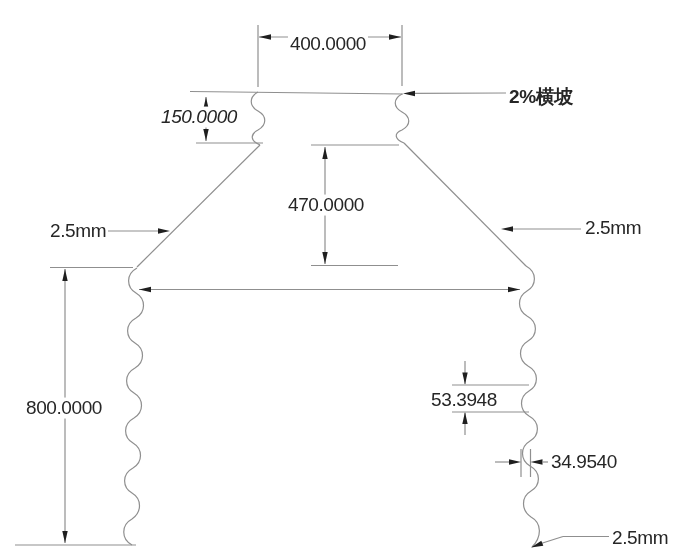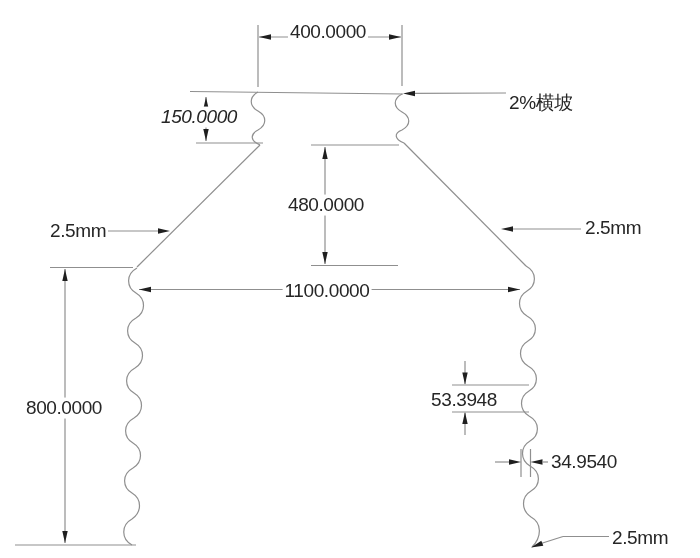--- a/index.html
+++ b/index.html
@@ -118,34 +118,33 @@
       <polygon points="501,229 513,226.3 513,231.7"></polygon>
     </g>
 
     <g>
       <line x1="541" y1="543.5" x2="563" y2="536.5"></line>
       <line x1="563" y1="536.5" x2="609" y2="536.5"></line>
       <polygon points="531,547.5 543.3,545.7 541.3,540.7"></polygon>
     </g>
   </svg>
 
-  <div class="lbl center" style="left:328px;top:32px;">400.0000</div>
+  <div class="lbl center" style="left:328px;top:44px;">400.0000</div>
 
   <div class="lbl center" style="left:199px;top:117px;font-style:italic;">150.0000</div>
 
-  <div class="lbl center" style="left:326px;top:205px;">480.0000</div>
+  <div class="lbl center" style="left:326px;top:205px;">470.0000</div>
 
-  <div class="lbl center" style="left:327px;top:291px;">1100.0000</div>
 
   <div class="lbl center" style="left:64px;top:408px;">800.0000</div>
 
   <div class="lbl center" style="left:464px;top:400px;">53.3948</div>
 
   <div class="lbl left" style="left:549px;top:462px;">34.9540</div>
 
-  <div class="lbl left" style="left:507px;top:103px;">2%横坡</div>
+  <div class="lbl left" style="left:507px;top:97px;font-weight:bold;">2%横坡</div>
 
   <div class="lbl left" style="left:48px;top:231px;">2.5mm</div>
 
   <div class="lbl left" style="left:583px;top:228px;">2.5mm</div>
 
   <div class="lbl left" style="left:610px;top:538px;">2.5mm</div>
 </div>
 
 </body></html>

